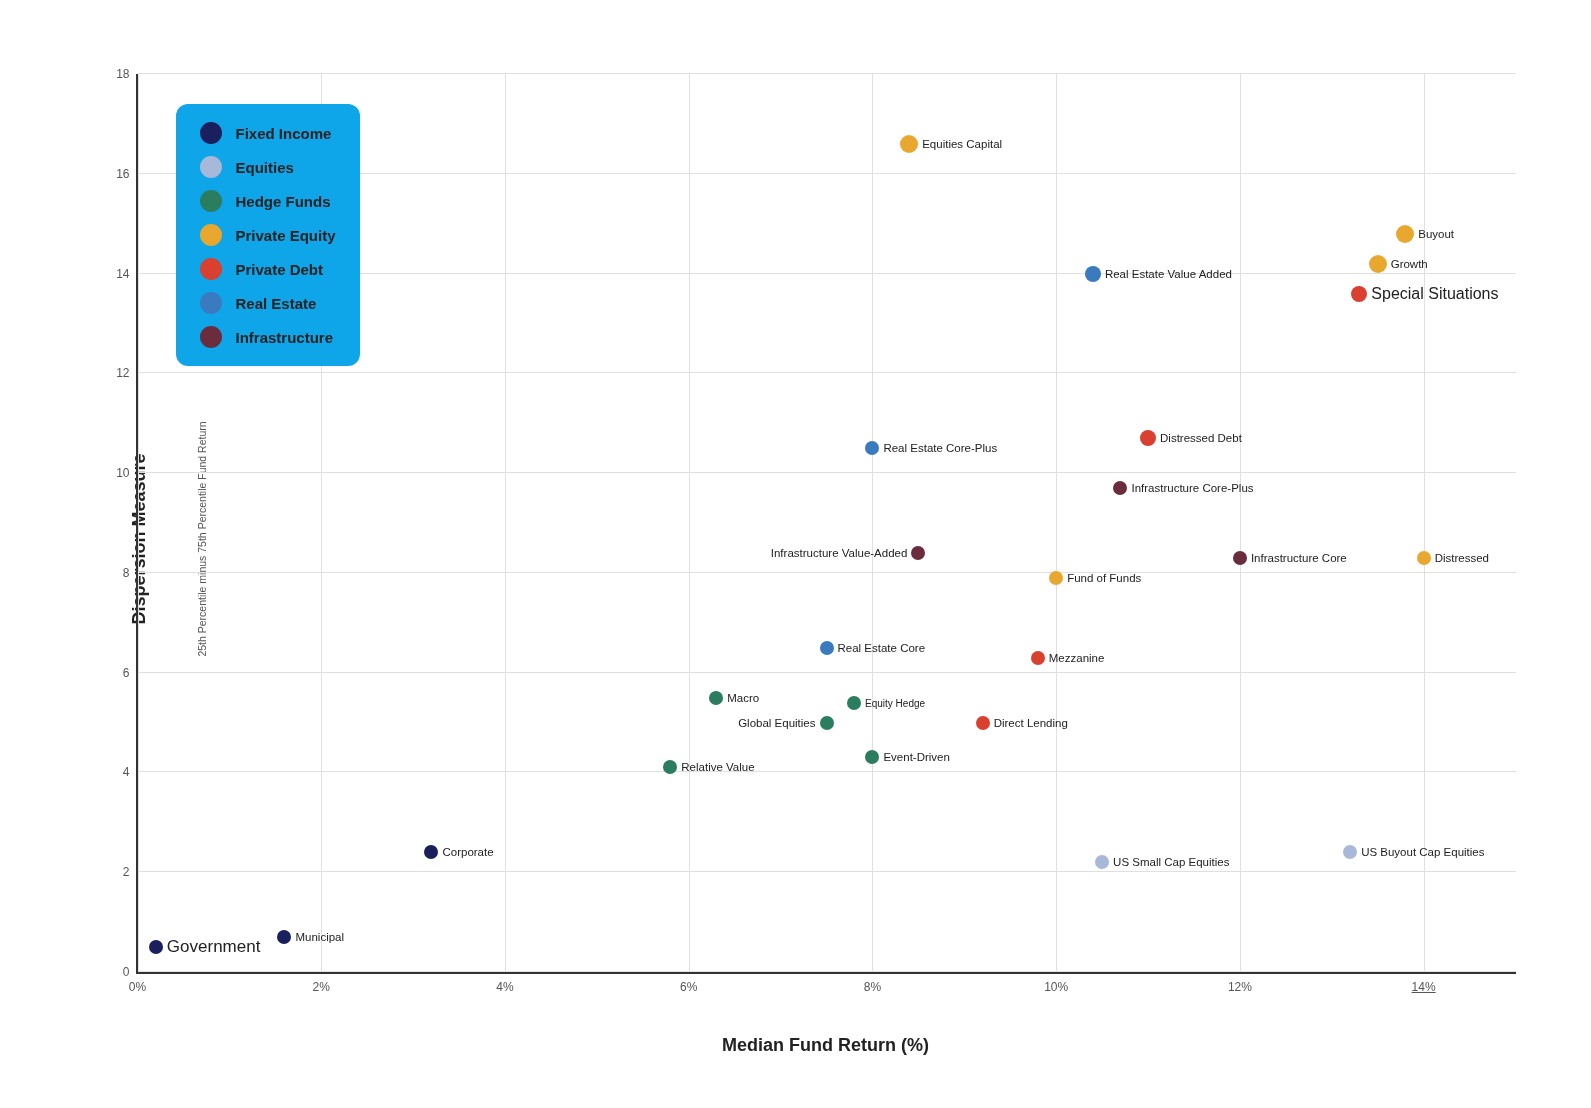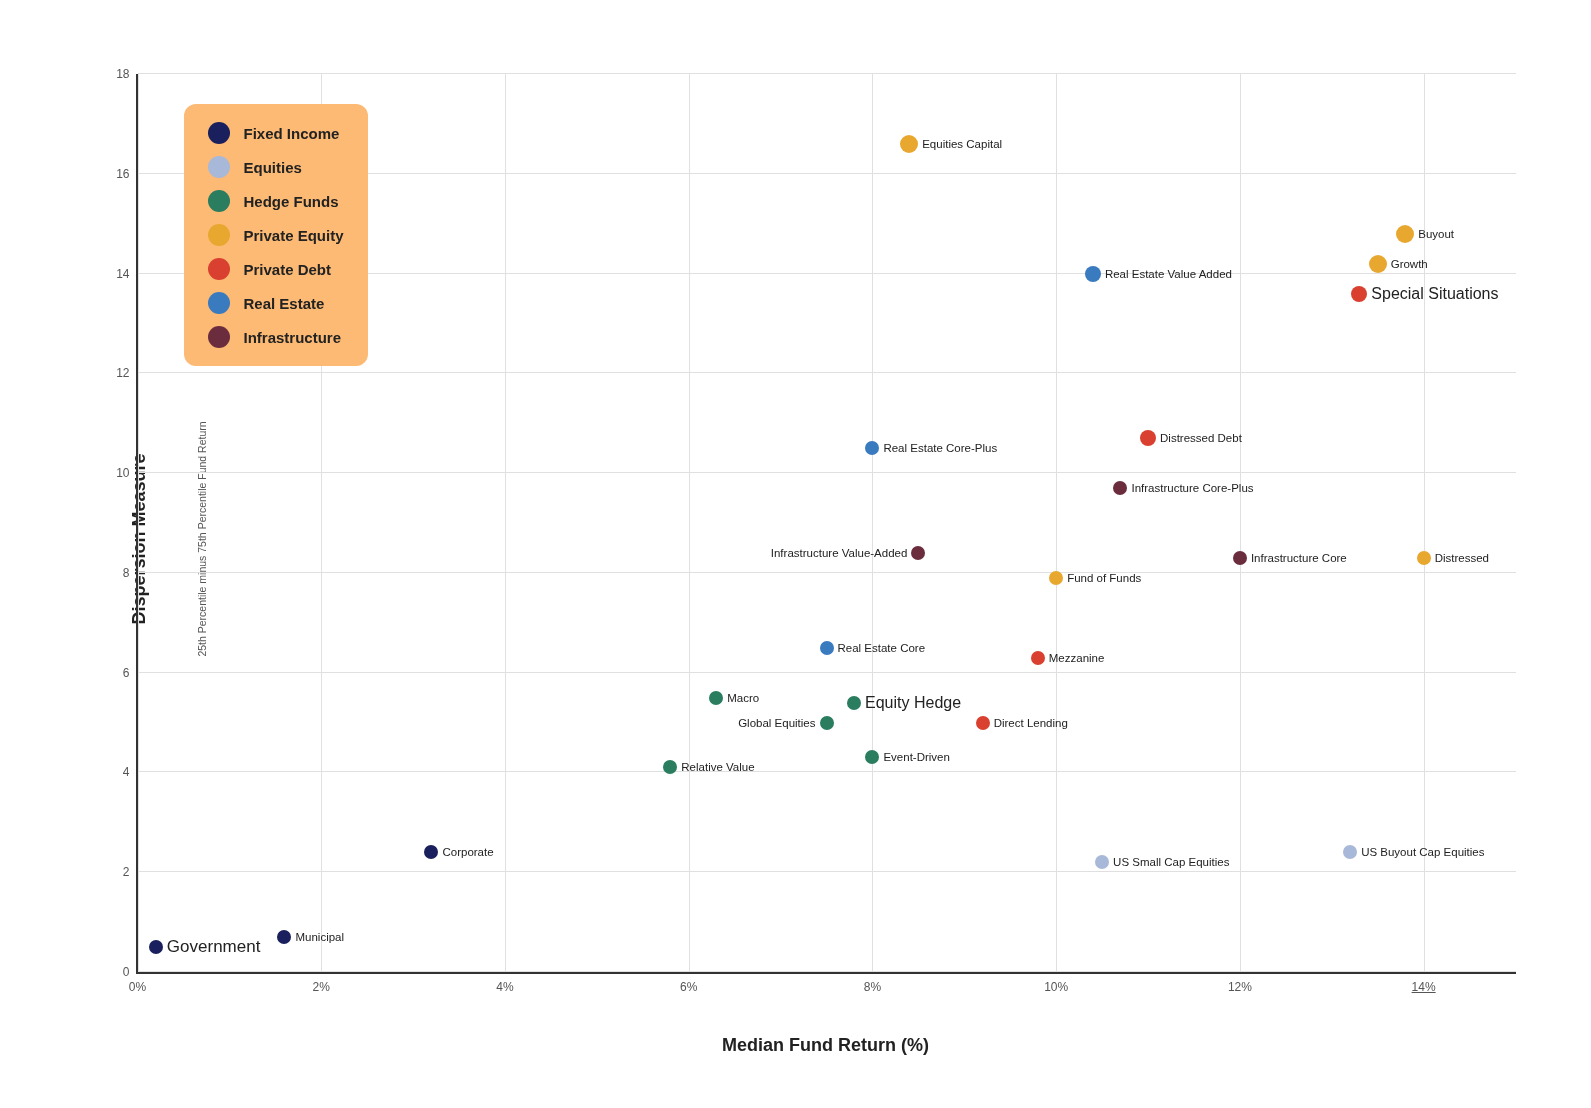--- a/index.html
+++ b/index.html
@@ -62,23 +62,23 @@
     }
     .dot-label {
       position: absolute;
       font-size: 11.5px;
       color: #222;
       white-space: nowrap;
       transform: translateY(-50%);
     }
     .legend {
       position: absolute;
-      left: 138px;
+      left: 130px;
       top: 60px;
-      background: #fdba74;
+      background: #0ea5e9;
       border-radius: 12px;
       padding: 18px 24px;
     }
     .legend-item {
       display: flex;
       align-items: center;
       margin-bottom: 12px;
     }
     .legend-item:last-child { margin-bottom: 0; }
     .legend-dot {
@@ -150,21 +150,21 @@
       <div class="dot-label" style="position: absolute; bottom: 13.3333%; font-size: 11.5px; color: rgb(34, 34, 34); white-space: nowrap; transform: translateY(50%); left: calc(21.3333% + 11px);">Corporate</div>
       <div class="dot" style="left: 70%; bottom: 12.2222%; top: auto; width: 14px; height: 14px; background: rgb(168, 184, 216); position: absolute; border-radius: 50%; transform: translate(-50%, 50%);"></div>
       <div class="dot-label" style="position: absolute; bottom: 12.2222%; font-size: 11.5px; color: rgb(34, 34, 34); white-space: nowrap; transform: translateY(50%); left: calc(70% + 11px);">US Small Cap Equities</div>
       <div class="dot" style="left: 88%; bottom: 13.3333%; top: auto; width: 14px; height: 14px; background: rgb(168, 184, 216); position: absolute; border-radius: 50%; transform: translate(-50%, 50%);"></div>
       <div class="dot-label" style="position: absolute; bottom: 13.3333%; font-size: 11.5px; color: rgb(34, 34, 34); white-space: nowrap; transform: translateY(50%); left: calc(88% + 11px);">US Buyout Cap Equities</div>
       <div class="dot" style="left: 42%; bottom: 30.5556%; top: auto; width: 14px; height: 14px; background: rgb(42, 125, 94); position: absolute; border-radius: 50%; transform: translate(-50%, 50%);"></div>
       <div class="dot-label" style="position: absolute; bottom: 30.5556%; font-size: 11.5px; color: rgb(34, 34, 34); white-space: nowrap; transform: translateY(50%); left: calc(42% + 11px);">Macro</div>
       <div class="dot" style="left: 38.6667%; bottom: 22.7778%; top: auto; width: 14px; height: 14px; background: rgb(42, 125, 94); position: absolute; border-radius: 50%; transform: translate(-50%, 50%);"></div>
       <div class="dot-label" style="position: absolute; bottom: 22.7778%; font-size: 11.5px; color: rgb(34, 34, 34); white-space: nowrap; transform: translateY(50%); left: calc(38.6667% + 11px);">Relative Value</div>
       <div class="dot" style="left: 52%; bottom: 30%; top: auto; width: 14px; height: 14px; background: rgb(42, 125, 94); position: absolute; border-radius: 50%; transform: translate(-50%, 50%);"></div>
-      <div class="dot-label" style="position: absolute; bottom: 30%; font-size: 16px; color: rgb(34, 34, 34); white-space: nowrap; transform: translateY(50%); left: calc(52% + 11px);">Equity Hedge</div>
+      <div class="dot-label" style="position: absolute; bottom: 30%; font-size: 10px; color: rgb(34, 34, 34); white-space: nowrap; transform: translateY(50%); left: calc(52% + 11px);">Equity Hedge</div>
       <div class="dot" style="left: 53.3333%; bottom: 23.8889%; top: auto; width: 14px; height: 14px; background: rgb(42, 125, 94); position: absolute; border-radius: 50%; transform: translate(-50%, 50%);"></div>
       <div class="dot-label" style="position: absolute; bottom: 23.8889%; font-size: 11.5px; color: rgb(34, 34, 34); white-space: nowrap; transform: translateY(50%); left: calc(53.3333% + 11px);">Event-Driven</div>
       <div class="dot" style="left: 50%; bottom: 27.7778%; top: auto; width: 14px; height: 14px; background: rgb(42, 125, 94); position: absolute; border-radius: 50%; transform: translate(-50%, 50%);"></div>
       <div class="dot-label" style="position: absolute; bottom: 27.7778%; font-size: 11.5px; color: rgb(34, 34, 34); white-space: nowrap; transform: translateY(50%); right: calc(50% + 11px);">Global Equities</div>
       <div class="dot" style="left: 56%; bottom: 92.2222%; top: auto; width: 18px; height: 18px; background: rgb(232, 168, 48); position: absolute; border-radius: 50%; transform: translate(-50%, 50%);"></div>
       <div class="dot-label" style="position: absolute; bottom: 92.2222%; font-size: 11.5px; color: rgb(34, 34, 34); white-space: nowrap; transform: translateY(50%); left: calc(56% + 13px);">Equities Capital</div>
       <div class="dot" style="left: 92%; bottom: 82.2222%; top: auto; width: 18px; height: 18px; background: rgb(232, 168, 48); position: absolute; border-radius: 50%; transform: translate(-50%, 50%);"></div>
       <div class="dot-label" style="position: absolute; bottom: 82.2222%; font-size: 11.5px; color: rgb(34, 34, 34); white-space: nowrap; transform: translateY(50%); left: calc(92% + 13px);">Buyout</div>
       <div class="dot" style="left: 90%; bottom: 78.8889%; top: auto; width: 18px; height: 18px; background: rgb(232, 168, 48); position: absolute; border-radius: 50%; transform: translate(-50%, 50%);"></div>
       <div class="dot-label" style="position: absolute; bottom: 78.8889%; font-size: 11.5px; color: rgb(34, 34, 34); white-space: nowrap; transform: translateY(50%); left: calc(90% + 13px);">Growth</div>

